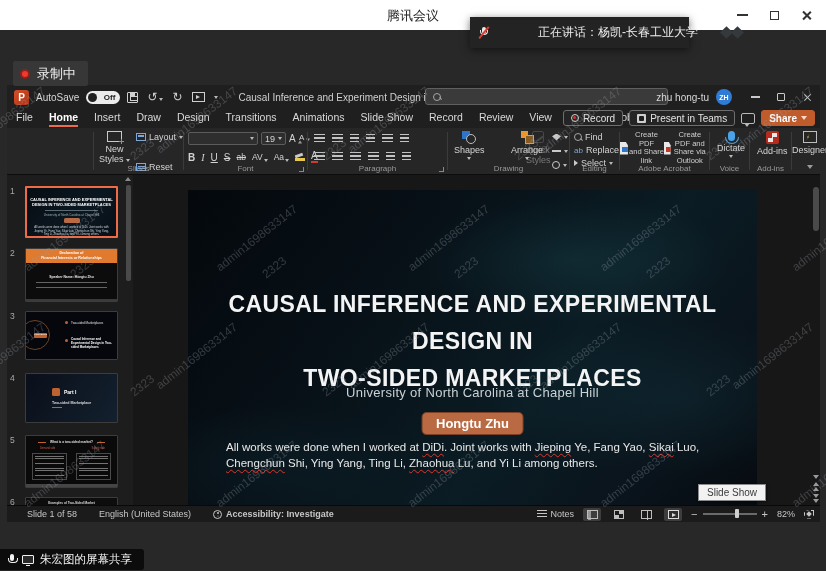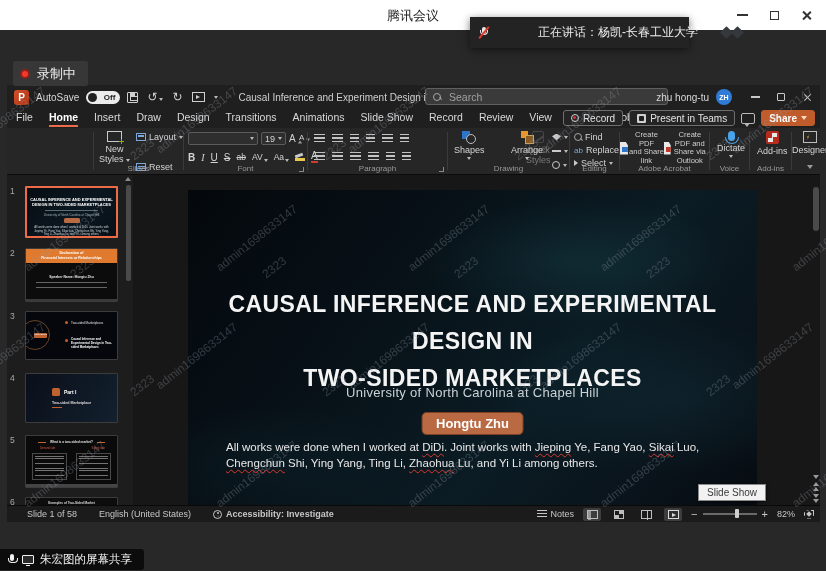--- a/index.html
+++ b/index.html
@@ -322,21 +322,20 @@
         <span class="dd sm"></span>
       </span>
       <span class="doc-title">
         <span>Causal Inference and Experiment Design in Two-sided ma...</span>
         <span class="doc-dot">•</span>
         <span>Saved to this PC</span>
         <span class="dd sm"></span>
       </span>
       <span class="tb-search">
         <span class="i-mag"></span>
-        <input placeholder="Search" style="">
       </span>
       <span class="tb-right">
         <span class="tb-user">zhu hong-tu</span>
         <span class="avatar">ZH</span>
         <span class="wbtn">
             <span class="wg-min"></span>
           </span>
         <span class="wbtn">
             <span class="wg-max"></span>
           </span>

